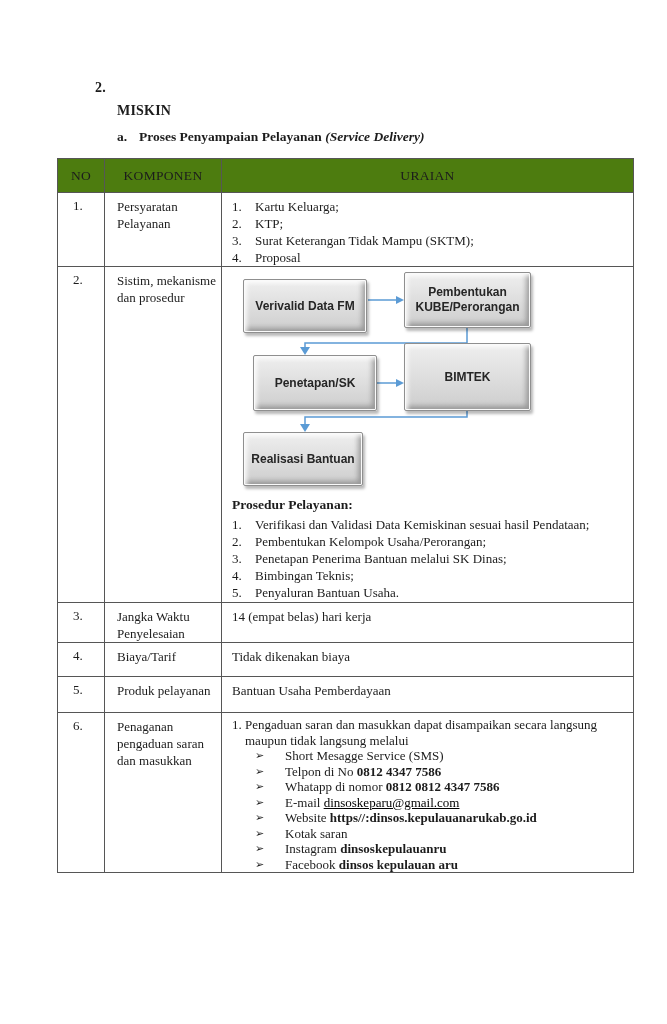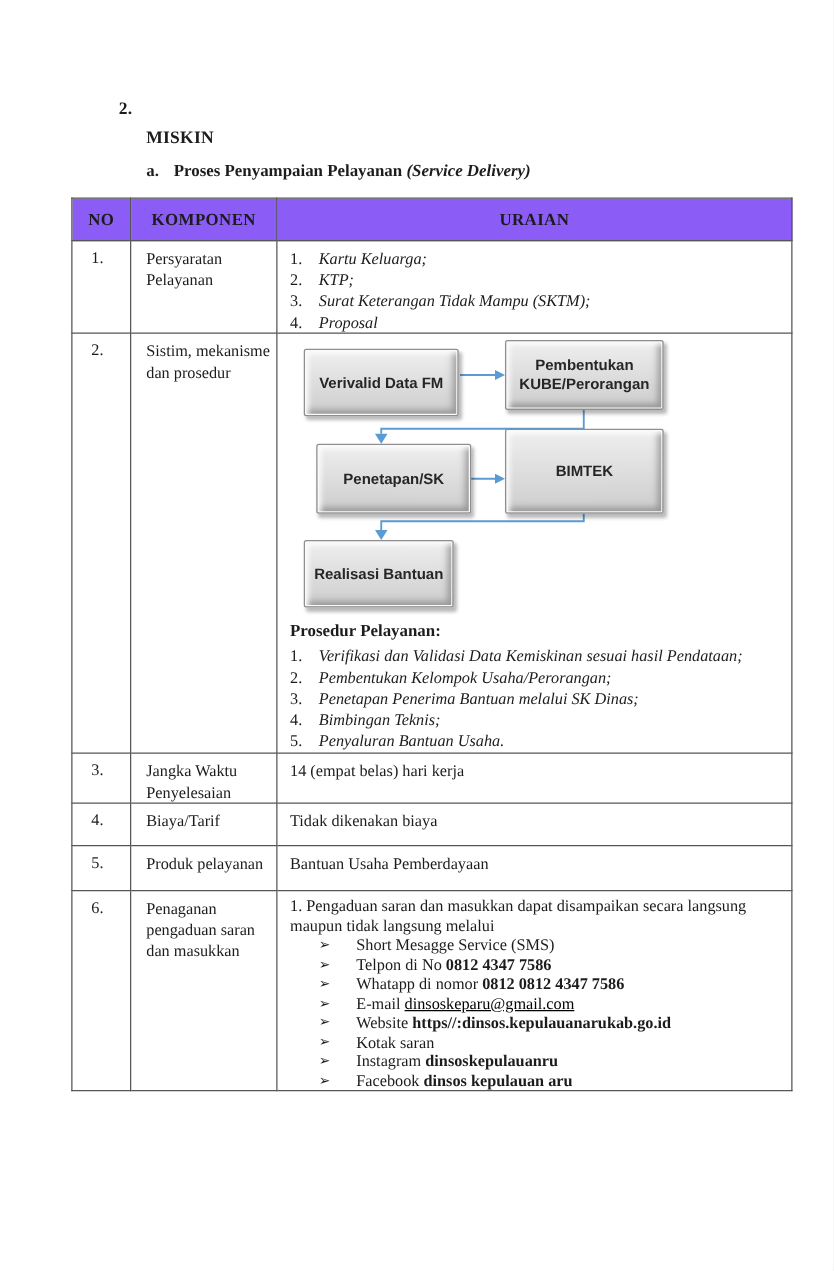--- a/index.html
+++ b/index.html
@@ -30,32 +30,32 @@
   .sub-letter { width: 22px; flex: none; }
   .sub-italic { font-style: italic; }
 
   
   table.std {
     position: absolute; left: 57px; top: 158px;
     width: 576px; border-collapse: collapse; table-layout: fixed;
   }
   .std td, .std th { border: 1px solid #565656; vertical-align: top; }
   .std th {
-    background: #8b5cf6;
-    font-size: 13.5px; font-weight: bold; text-align: center;
+    background: #4d7c0f;
+    font-size: 13.5px; font-weight: normal; text-align: center;
     vertical-align: middle; height: 34px; letter-spacing: .3px;
   }
   td.c-no   { padding: 5px 0 0 15px; font-size: 13px; }
   td.c-komp { padding: 5px 2px 0 12px; font-size: 13px; line-height: 17px; }
   td.c-ur   { padding: 5px 6px 0 10px; font-size: 13px; line-height: 17px; }
   td.c-ur-flow { padding: 0; }
 
   .num-list .li { display: flex; font-size: 13px; line-height: 17px; }
   .li-num { width: 23px; flex: none; }
-  .li-text { flex: 1; font-style: italic; }
+  .li-text { flex: 1; }
 
   
   .flow-wrap { position: relative; height: 224px; width: 100%; }
   .flow-box {
     position: absolute;
     display: flex; align-items: center; justify-content: center; text-align: center;
     font-family: "Liberation Sans", sans-serif;
     font-weight: bold; font-size: 12px; line-height: 15px; color: #262626;
     background: linear-gradient(180deg, #efefef 0%, #cdcdcd 100%);
     border: 1px solid #8f8f8f; border-radius: 2px;
@@ -73,21 +73,21 @@
   .flow-arrows { position: absolute; left: 0; top: 0; pointer-events: none; }
 
   .proc { padding: 0 6px 0 10px; }
   .proc-h { font-weight: bold; font-size: 13.5px; margin: 5px 0 2px 0; line-height: 18px; }
   .proc .li { line-height: 17px; }
 
   
   td.c-ur6 { padding: 4px 4px 0 10px; font-size: 13px; line-height: 15.5px; }
   .intro { display: flex; }
   .intro-num { width: 13px; flex: none; }
-  .intro2 { }
+  .intro2 { margin-left: 13px; }
   .chan { display: flex; margin-left: 23px; }
   .chan-bullet { width: 30px; flex: none; font-family: "DejaVu Sans", sans-serif; font-size: 11px; }
   .b { font-weight: bold; }
   a.link { color: #000000; text-decoration: underline; cursor: pointer; }
 </style>
 </head>
 <body>
 
 <div class="page">
 

